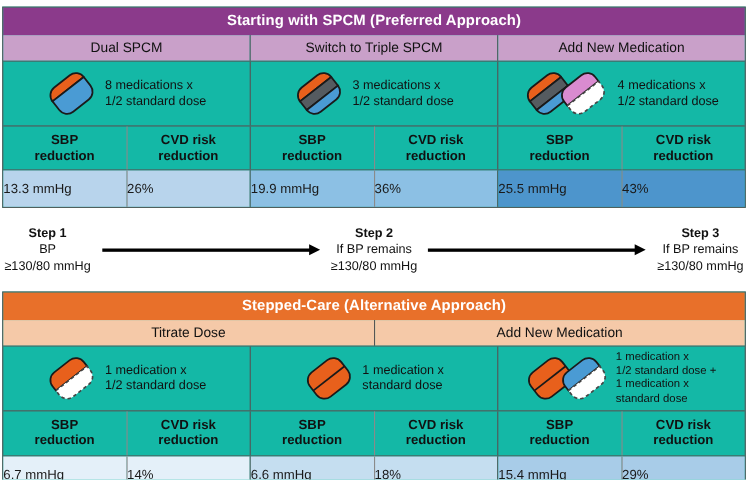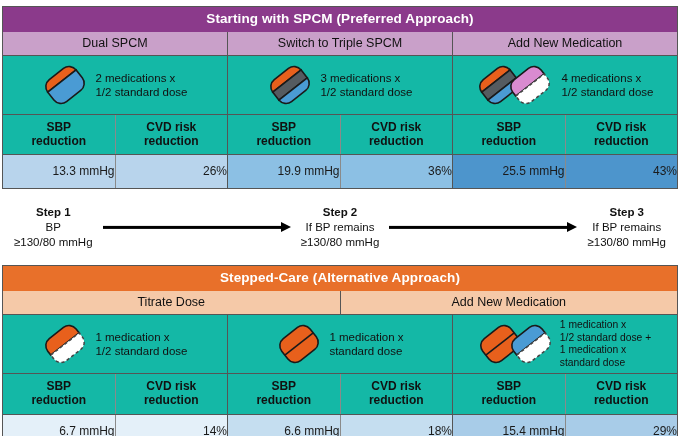--- a/index.html
+++ b/index.html
@@ -114,37 +114,37 @@
   .subcol + .subcol {
     border-left: 1px solid #8a8a8a;
   }
 
   
   .value-row {
     border-top: 1.5px solid #555555;
   }
   .valcell {
     flex: 1 1 0;
-    text-align: right;
+    text-align: left;
     font-size: 12px;
     padding: 9px 0 10px 0;
     box-sizing: border-box;
     color: #1a1a1a;
   }
   .valcell + .valcell {
     border-left: 1px solid #8a8a8a;
   }
 
   
   .steps {
     height: 64px;
     display: flex;
     align-items: center;
     justify-content: center;
-    padding: 0 14px;
+    padding: 0 4px;
     box-sizing: border-box;
   }
   .step {
     text-align: center;
     font-size: 11.5px;
     line-height: 1.3;
     color: #111111;
     white-space: nowrap;
   }
   .step-title {
@@ -208,21 +208,21 @@
         <div class="illus-cell">
           <div class="pill-art">
             <svg width="46" height="46" viewBox="0 0 46 46">
               <g transform="rotate(-38 23 23)">
                 <path d="M14 9 h18 a9 9 0 0 1 9 9 v0 h-36 v0 a9 9 0 0 1 9 -9 z" fill="#E8601C" stroke="#1a1a1a" stroke-width="1.6"></path>
                 <path d="M5 18 h36 v10 a9 9 0 0 1 -9 9 h-18 a9 9 0 0 1 -9 -9 z" fill="#4A9BD4" stroke="#1a1a1a" stroke-width="1.6"></path>
               </g>
             </svg>
           </div>
           <div class="dose-text">
-            <span>2 medications x</span><br>
+            <span>8 medications x</span><br>
             <span>1/2 standard dose</span>
           </div>
         </div>
       </div>
 
       <div class="group">
         <div class="illus-cell">
           <div class="pill-art">
             <svg width="46" height="46" viewBox="0 0 46 46">
               <g transform="rotate(-38 23 23)">

